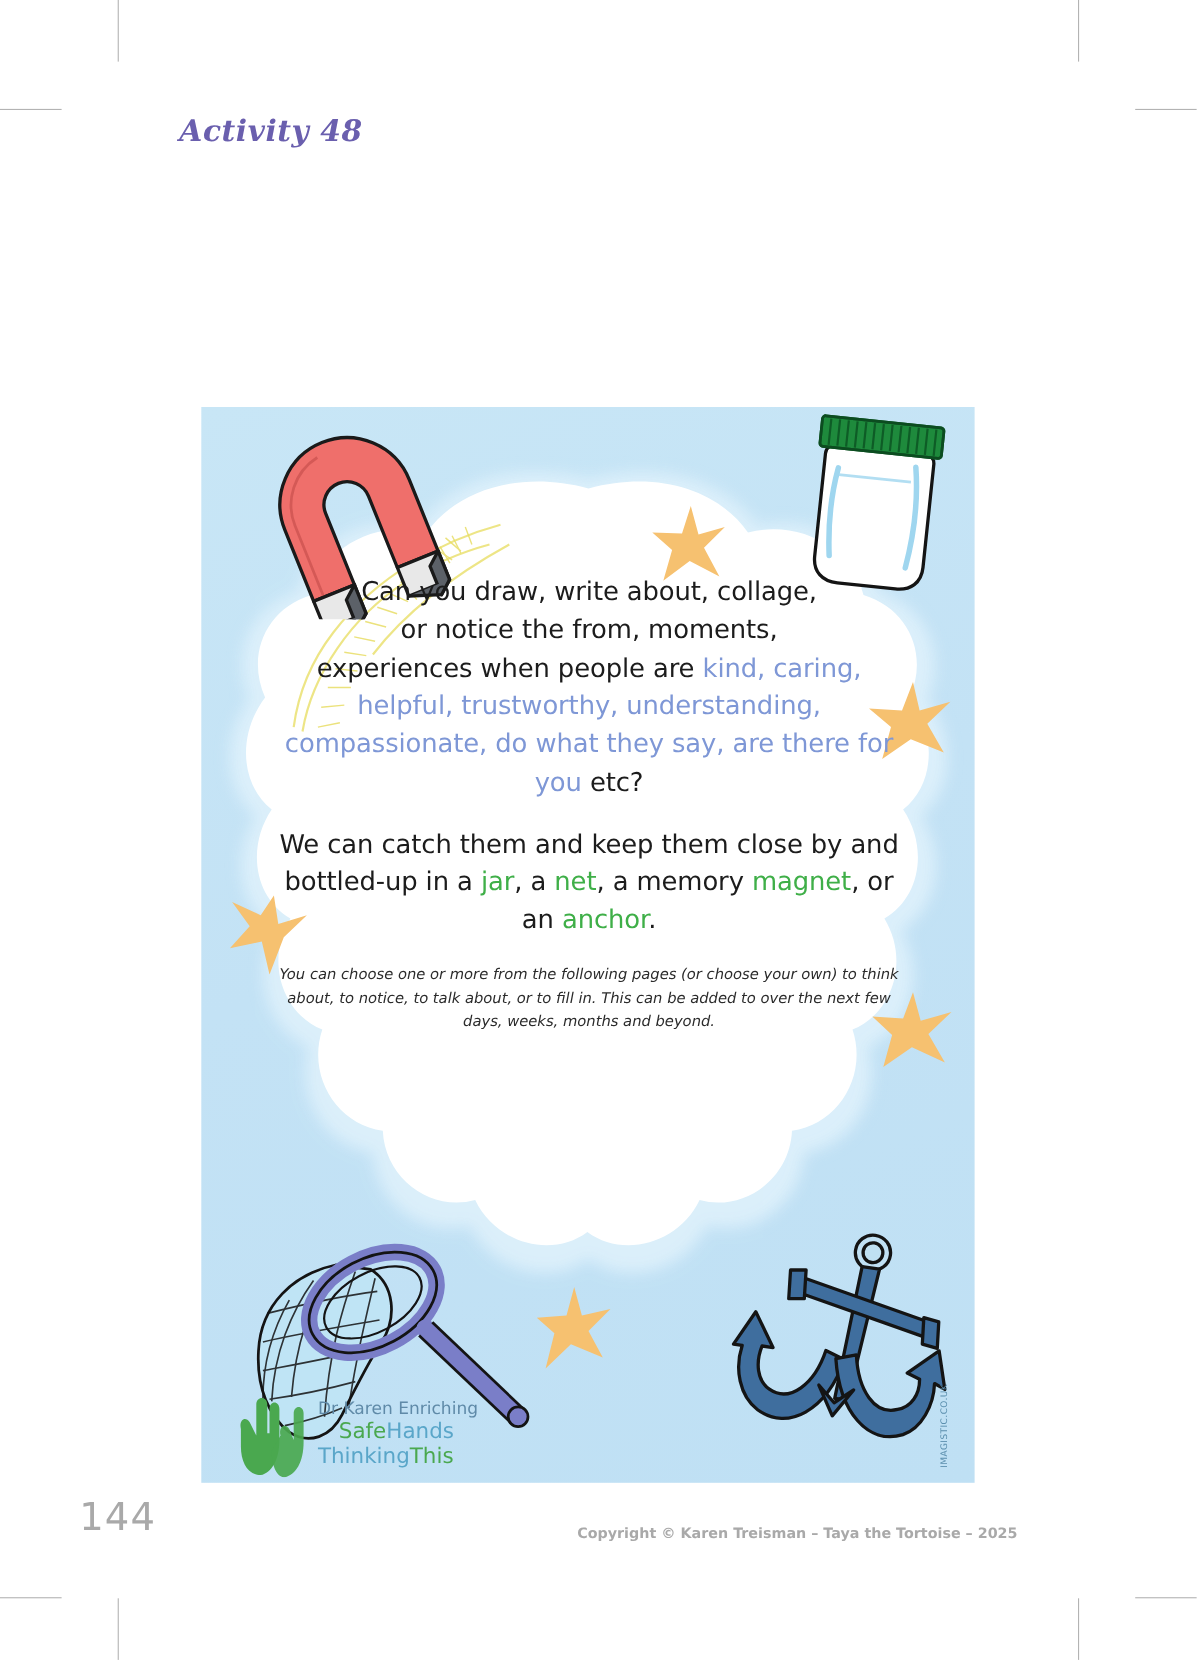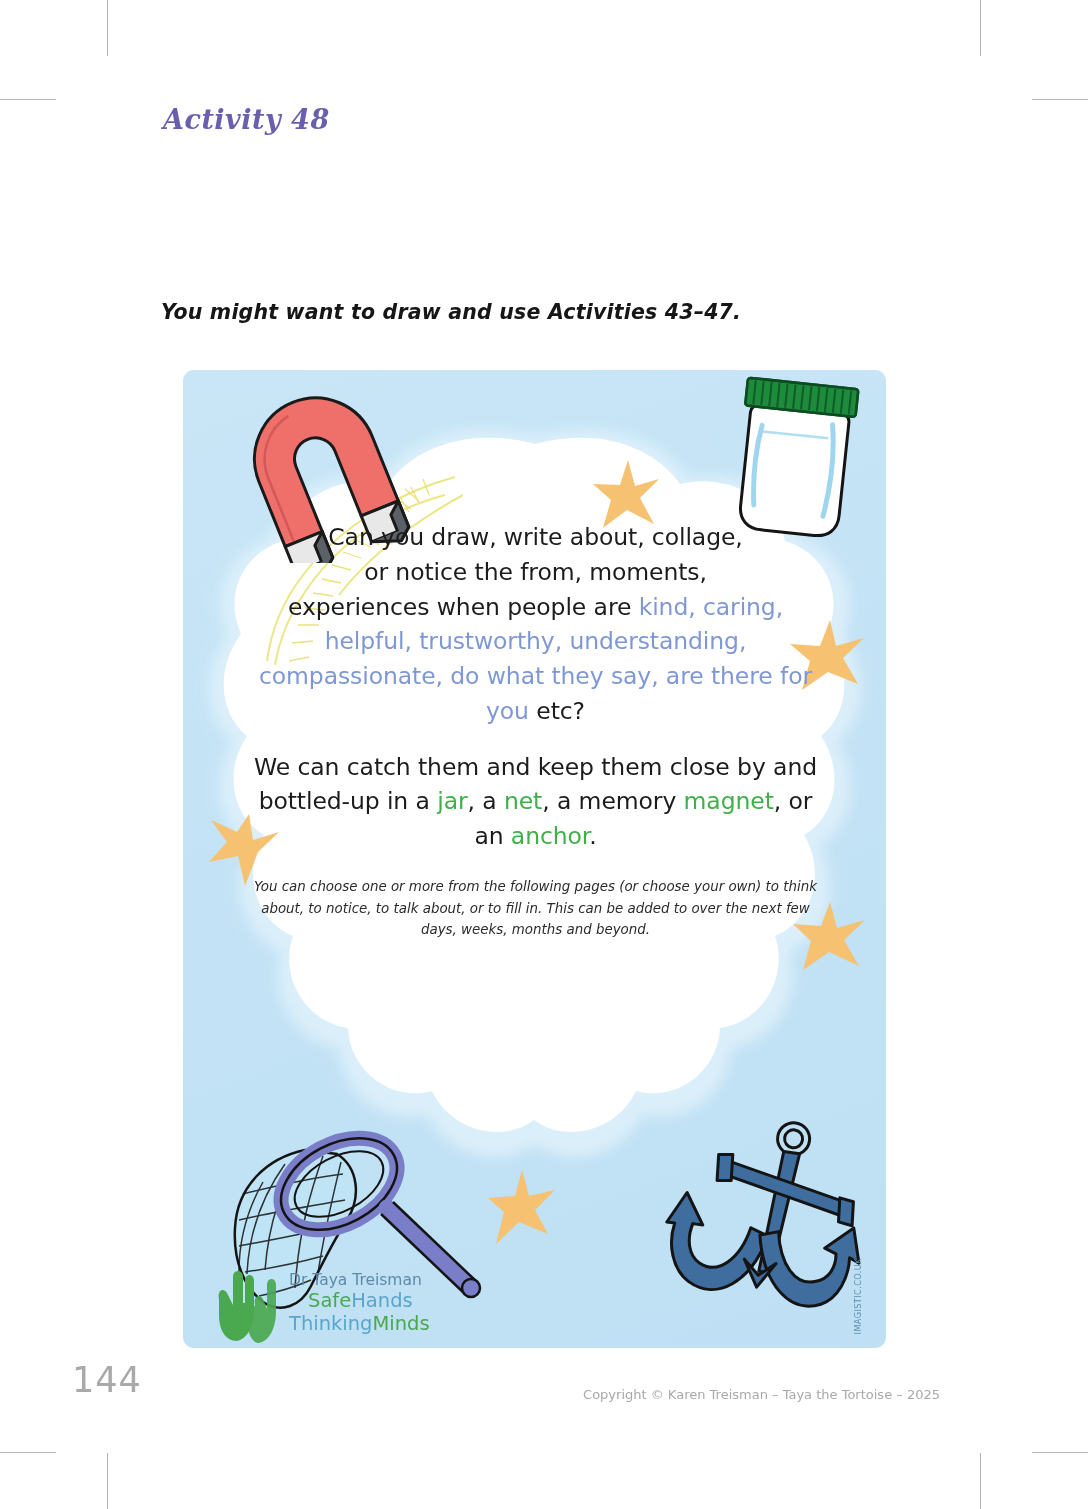--- a/index.html
+++ b/index.html
@@ -36,21 +36,20 @@
     font-weight:bold; font-style:italic; font-size:20.5px;
     color:#161616; letter-spacing:.2px;
   }
 
   
   .panel {
     position:absolute; left:183px; top:370px;
     width:703px; height:978px;
     background:linear-gradient(160deg,#c8e6f6 0%,#c3e2f5 45%,#bfe0f4 100%);
     overflow:hidden;
-    border-radius:11px;
   }
   .cloud-svg { position:absolute; left:0; top:0; }
 
   
   .cloud-text {
     position:absolute; left:60px; top:150px; width:585px;
     text-align:center; color:#1c1c1c;
     font-family:"DejaVu Sans", sans-serif;
     font-size:23.5px; line-height:1.48; letter-spacing:-.1px;
   }
@@ -92,41 +91,40 @@
     white-space:nowrap;
   }
 
   
   .page-number {
     position:absolute; left:72px; top:1360px;
     font-family:"DejaVu Sans", sans-serif;
     font-size:35px; color:#a9a9a9; font-weight:normal; letter-spacing:1px;
   }
   .copyright {
-    position:absolute; right:148px; top:1387px;
-    font-family:"DejaVu Sans", sans-serif;
-    font-size:13px; color:#a9a9a9; white-space:nowrap;
+    position:absolute; right:163px; top:1387px;
+    font-family:"DejaVu Sans", sans-serif;
+    font-size:13px; color:#a9a9a9; white-space:nowrap;font-weight:bold;
   }
 </style>
 </head>
 <body>
 
 <div class="page">
 
   <div class="crop v" style="left:107px;  top:0;"></div>
   <div class="crop h" style="left:0;      top:99px;"></div>
   <div class="crop v" style="left:980px;  top:0;"></div>
   <div class="crop h" style="left:1032px; top:99px;"></div>
   <div class="crop v" style="left:107px;  top:1453px;"></div>
   <div class="crop h" style="left:0;      top:1452px;"></div>
   <div class="crop v" style="left:980px;  top:1453px;"></div>
   <div class="crop h" style="left:1032px; top:1452px;"></div>
 
   <div class="activity-label">Activity 48</div>
-  <div class="subtitle">You might want to draw and use Activities 43–47.</div>
 
   <div class="panel">
 
     <svg class="cloud-svg" width="703" height="978" viewBox="0 0 703 978">
       <defs>
         <filter id="soft" x="-20%" y="-20%" width="140%" height="140%">
           <feGaussianBlur stdDeviation="7"></feGaussianBlur>
         </filter>
       </defs>
 
@@ -317,23 +315,23 @@
       <svg width="72" height="78" viewBox="0 0 72 78">
         <g fill="#4aa84f">
           <path d="M8 34 C6 26 12 22 16 28 L22 40 L22 12 C22 4 32 4 32 12 L32 38
                    L34 38 L34 16 C34 8 43 8 43 16 L43 44 C43 62 36 74 26 76
                    C14 76 8 64 8 50 Z"></path>
           <path d="M44 40 C42 32 48 28 52 34 L56 44 L56 20 C56 12 65 12 65 20
                    L65 46 C65 64 58 76 48 78 C40 78 36 66 36 54 Z" opacity="0.92"></path>
         </g>
       </svg>
       <div class="logo-text">
-        <div class="logo-line1">Dr Taya Treisman</div>
+        <div class="logo-line1">Dr Karen Enriching</div>
         <div class="logo-line2"><span class="g">Safe</span><span class="b">Hands</span></div>
-        <div class="logo-line3"><span class="b">Thinking</span><span class="g">Minds</span></div>
+        <div class="logo-line3"><span class="b">Thinking</span><span class="g">This</span></div>
       </div>
     </div>
 
     <div class="credit">IMAGISTIC.CO.UK</div>
 
   </div>
 
   <div class="page-number">144</div>
   <div class="copyright">Copyright © Karen Treisman – Taya the Tortoise – 2025</div>
 

